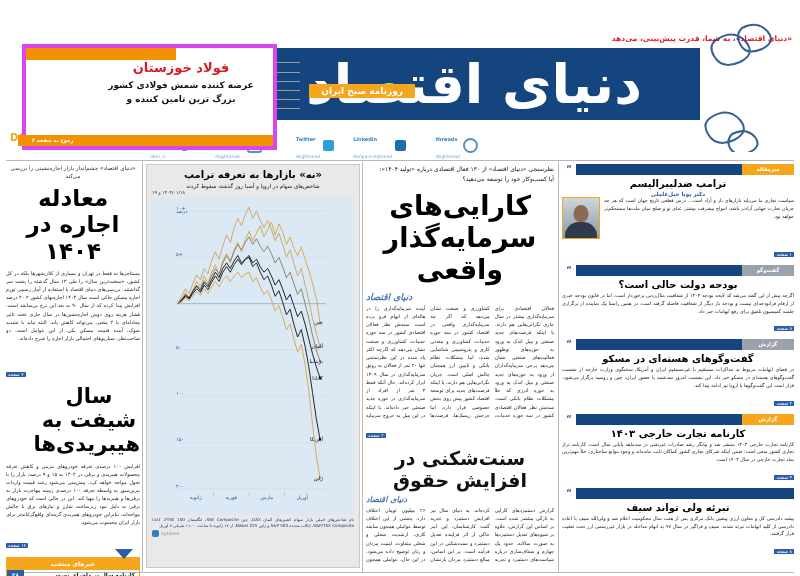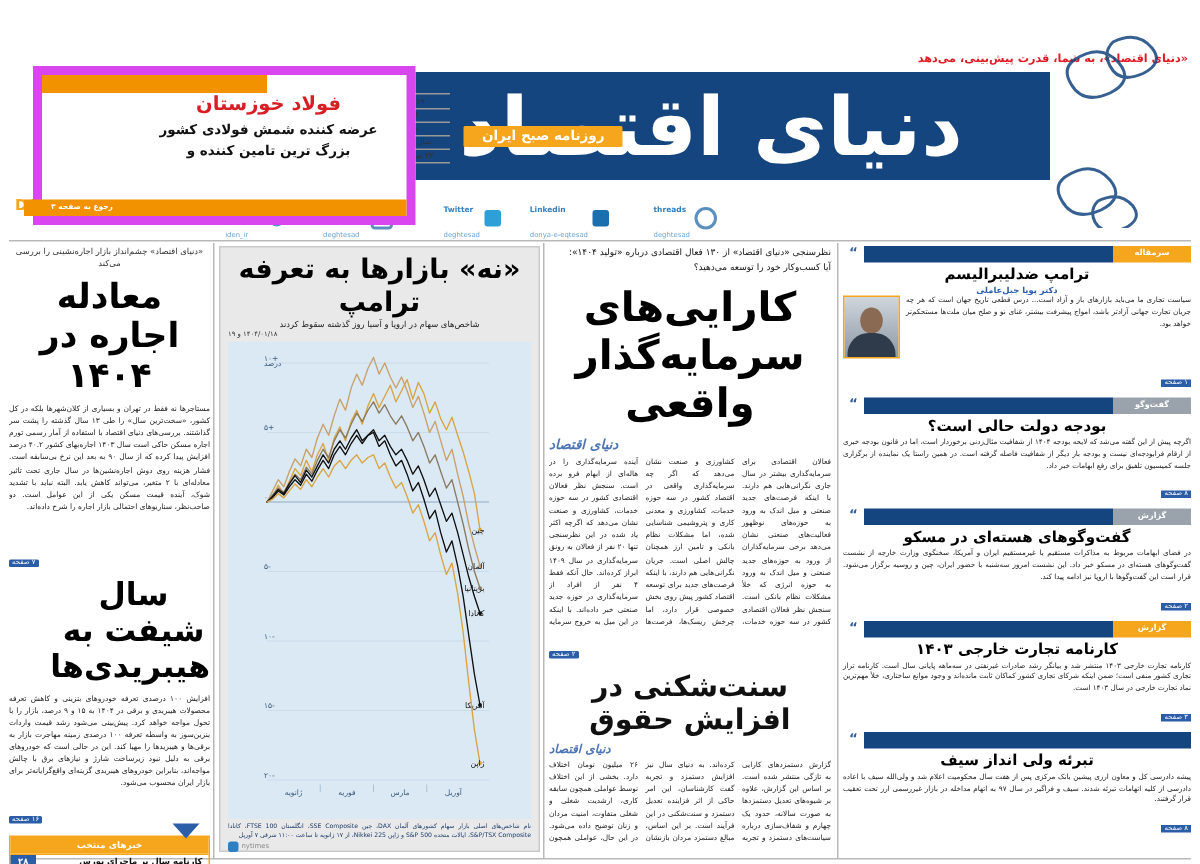--- a/index.html
+++ b/index.html
@@ -54,21 +54,21 @@
   }
   .soc{display:flex;flex-direction:row;align-items:center;gap:3px;min-width:60px;}
   .soc .ic{width:11px;height:11px;border-radius:2px;display:block;flex:0 0 auto;}
   .soc .tx{direction:ltr;text-align:left;line-height:1.05;}
   .soc .t1{font-size:5px;font-weight:bold;color:#2f7fc1;}
   .soc .t2{font-size:4.6px;color:#6aa6d6;}
 
   
   .adbox{
     position:absolute;left:22px;top:44px;width:255px;height:106px;
-    background:#fff;border:6px solid #d946ef;box-sizing:border-box;
+    background:#fff;border:4px solid #d946ef;box-sizing:border-box;
   }
   .adbox .corner{position:absolute;left:0;top:0;width:150px;height:12px;background:#f29200;}
   .adbox .corner2{position:absolute;right:0;bottom:0;width:255px;height:11px;background:#f29200;}
   .ad-ref{position:absolute;left:6px;bottom:0px;font-size:5px;color:#fff;font-weight:bold;line-height:11px;}
   .ad-text{
     position:absolute;right:8px;top:12px;width:168px;text-align:center;direction:rtl;
   }
   .ad-title{font-size:13px;font-weight:bold;color:#d81e25;margin-bottom:3px;line-height:1.25;}
   .ad-l{font-size:9px;font-weight:bold;color:#111;line-height:1.5;}
   .ad-logo{position:absolute;left:12px;top:20px;width:72px;text-align:center;}
@@ -111,21 +111,21 @@
      border-top:1px solid #f5a61d;min-height:11px;}
   .seln-num{width:17px;flex:0 0 17px;background:#2c5ea8;color:#fff;font-size:5.6px;
      font-weight:bold;text-align:center;line-height:11px;}
   .seln-t{flex:1;font-size:5.6px;font-weight:bold;color:#111;text-align:right;
      padding:0 4px;direction:rtl;line-height:11px;}
 
   
   .colC{position:absolute;left:146px;top:4px;width:214px;height:408px;}
   .chart-panel{background:#e9e9e9;border:1px solid #c9c9c9;box-sizing:border-box;
      width:214px;height:404px;padding:4px 5px;}
-  .chart-title{font-size:18px;font-weight:bold;text-align:center;direction:rtl;color:#000;line-height:1.2;}
+  .chart-title{font-size:10px;font-weight:bold;text-align:center;direction:rtl;color:#000;line-height:1.2;}
   .chart-sub{font-size:5.6px;text-align:center;direction:rtl;color:#222;margin-top:2px;}
   .chart-date{font-size:4.6px;text-align:left;direction:rtl;color:#333;margin-top:1px;}
   .plot{position:relative;width:202px;height:318px;background:#dbe9f5;margin-top:2px;}
   .plot svg{position:absolute;left:0;top:0;}
   .chart-foot{font-size:4.1px;color:#1a3a6b;direction:rtl;text-align:justify;line-height:1.5;margin-top:2px;}
   .chart-credit{display:flex;flex-direction:row-reverse;align-items:center;gap:2px;margin-top:1px;}
   .chart-credit .d{width:7px;height:7px;border-radius:2px;background:#2f7fc1;}
   .chart-credit .n{font-size:4.6px;color:#888;direction:ltr;}
 
   
@@ -407,20 +407,20 @@
         <div class="side-title">کارنامه تجارت خارجی ۱۴۰۳</div>
         <div class="side-body">کارنامه تجارت خارجی ۱۴۰۳ منتشر شد و بیانگر رشد صادرات غیرنفتی در سه‌ماهه پایانی سال است. کارنامه تراز تجاری کشور منفی است؛ ضمن اینکه شرکای تجاری کشور کماکان ثابت مانده‌اند و وجود موانع ساختاری، خلأ مهم‌ترین نماد تجارت خارجی در سال ۱۴۰۳ است.</div>
         <span class="side-pg">۳ صفحه</span>
       </div>
 
       <div class="side-item">
         <div class="side-bar">
           <span class="side-quote">“</span>
           <span class="side-strip"></span>
         </div>
-        <div class="side-title">تبرئه ولی انداز سیف</div>
+        <div class="side-title">تبرئه ولی تواند سیف</div>
         <div class="side-body">پیشه دادرسی کل و معاون ارزی پیشین بانک مرکزی پس از هفت سال محکومیت اعلام شد و ولی‌الله سیف با اعاده دادرسی از کلیه اتهامات تبرئه شدند. سیف و فراگیر در سال ۹۷ به اتهام مداخله در بازار غیررسمی ارز تحت تعقیب قرار گرفتند.</div>
         <span class="side-pg">۸ صفحه</span>
       </div>
     </div>
 
   </div>
 </div>
 
 </body></html>

